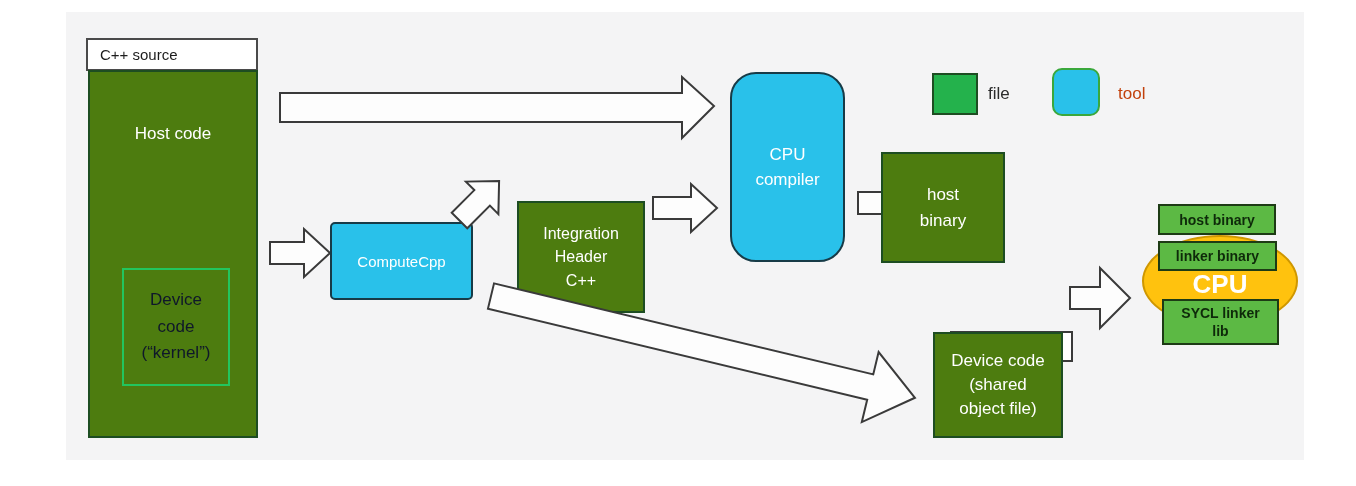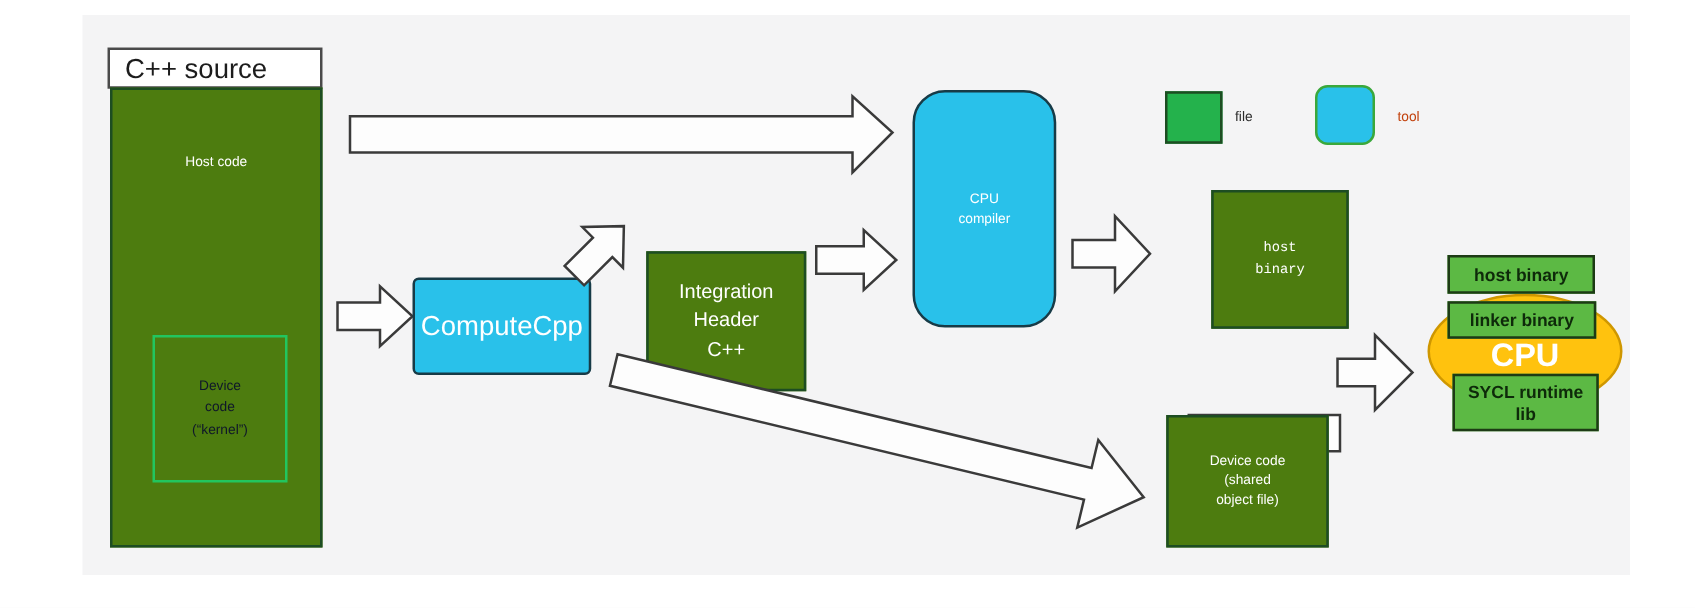--- a/index.html
+++ b/index.html
@@ -12,21 +12,21 @@
          align-items:center; justify-content:center; text-align:center; }
   .pre { white-space:pre-line; }
   .green  { background:#4d7c0f; border:2px solid #1d4d22; color:#ffffff; }
   .blue   { background:#29c1ea; border:2px solid #173b47; color:#ffffff; }
   .whitebox { background:#ffffff; border:2px solid #4a4a4a; color:#1c1c1c; }
   .clustergreen { background:#5cb944; border:2px solid #1d3b15; color:#0e2a0a;
                   font-weight:600; }
   svg.arrow { position:absolute; overflow:visible; }
   svg.arrow polygon { fill:#fdfdfd; stroke:#3a3a3a; stroke-width:2;
                       stroke-linejoin:miter; }
-  .f18 { font-size:22px; } .f17 { font-size:11px; } .f16 { font-size:16px;margin-top:48px; }
+  .f18 { font-size:15px; } .f17 { font-size:17px; } .f16 { font-size:16px;margin-top:48px; }
   .f14 { font-size:14px; }
 </style>
 </head>
 <body>
 
 <div class="panel"></div>
 
 <div class="box whitebox f18" style="left:86px; top:38px; width:172px; height:33px; justify-content:flex-start; padding-left:12px;">C++ source</div>
 
 <div class="abs green" style="left:88px; top:70px; width:170px; height:368px;">
@@ -59,21 +59,21 @@
   <polygon points="0,13 38,13 38,0 64,24 38,48 38,35 0,35"></polygon>
 </svg>
 
 <div class="box pre blue f17" style="left:730px; top:72px; width:115px; height:190px; border-radius:26px; line-height:1.5;">CPU
 compiler</div>
 
 <svg class="arrow" style="left:858px; top:173px;" width="64" height="60" viewBox="0 0 64 60">
   <polygon points="0,19 34,19 34,0 62,30 34,60 34,41 0,41"></polygon>
 </svg>
 
-<div class="box pre green f17" style="left:969px; top:152px; width:110px; height:111px; line-height:1.5;font-family:Liberation Mono, monospace;">host
+<div class="box pre green f17" style="left:881px; top:152px; width:124px; height:111px; line-height:1.5;">host
 binary</div>
 
 <div class="abs" style="left:932px; top:73px; width:46px; height:42px; background:#24b24c; border:2px solid #1d4d22;"></div>
 <div class="box f17" style="left:988px; top:80px; width:52px; height:28px; color:#2b2b2b; justify-content:flex-start;">file</div>
 <div class="abs" style="left:1052px; top:68px; width:48px; height:48px; background:#29c1ea; border:2.5px solid #3aa83c; border-radius:10px;"></div>
 <div class="box f17" style="left:1118px; top:80px; width:52px; height:28px; color:#c2410c; justify-content:flex-start;">tool</div>
 
 <div class="box f16" style="left:950px; top:283px; width:123px; height:31px; background:#ffffff; border:2px solid #3a3a3a; color:#000000; justify-content:flex-start; padding-left:10px;font-family:Liberation Serif, serif;">linker</div>
 <svg class="arrow" style="left:1070px; top:268px;" width="62" height="60" viewBox="0 0 62 60">
   <polygon points="0,19 30,19 30,0 60,30 30,60 30,41 0,41"></polygon>
@@ -84,14 +84,14 @@
 </svg>
 
 <div class="box pre green f17" style="left:933px; top:332px; width:130px; height:106px; line-height:1.4;">Device code
 (shared
 object file)</div>
 
 <div class="abs" style="left:1142px; top:235px; width:156px; height:92px; background:#ffc20e; border:2px solid #cf9700; border-radius:50%; z-index:1;"></div>
 <div class="box clustergreen f14" style="left:1158px; top:204px; width:118px; height:31px; z-index:2;">host binary</div>
 <div class="box clustergreen f14" style="left:1158px; top:241px; width:119px; height:30px; z-index:2;">linker binary</div>
 <div class="box" style="left:1142px; top:266px; width:156px; height:36px; z-index:2; color:#ffffff; font-size:26px; font-weight:bold;">CPU</div>
-<div class="box pre clustergreen f14" style="left:1162px; top:299px; width:117px; height:46px; z-index:2; line-height:1.3;">SYCL runtime
+<div class="box pre clustergreen f14" style="left:1162px; top:299px; width:117px; height:46px; z-index:2; line-height:1.3;">SYCL linker
 lib</div>
 
 </body></html>

